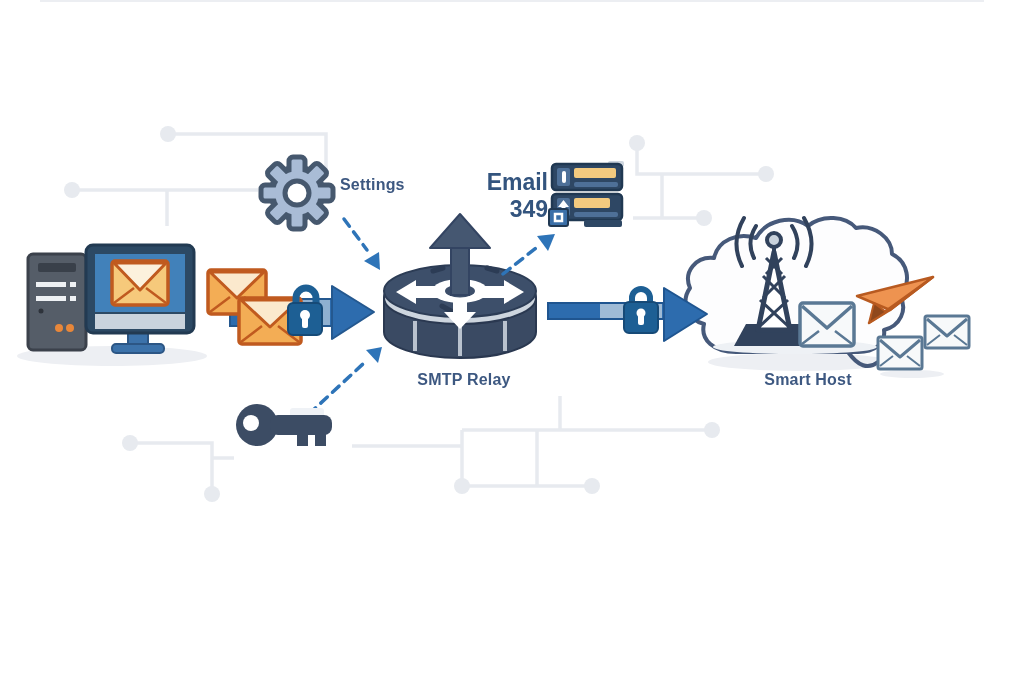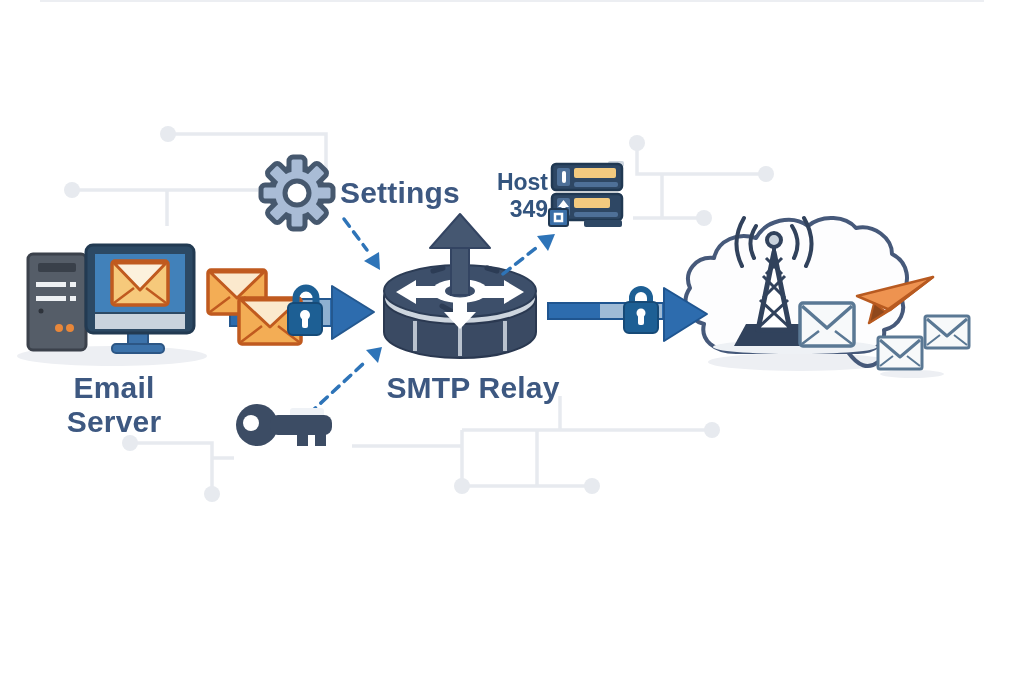--- a/index.html
+++ b/index.html
@@ -1,20 +1,20 @@
 <!DOCTYPE html>
 <html><head>
 <meta charset="utf-8">
 <style>
   html,body{margin:0;padding:0;background:#ffffff;}
   .canvas{position:relative;width:1024px;height:683px;background:#ffffff;overflow:hidden;
           font-family:"Liberation Sans", sans-serif;}
   .topline{position:absolute;left:40px;top:0;width:944px;height:2px;background:#eceef2;}
   svg{position:absolute;left:0;top:0;}
-  .lbl{position:absolute;color:#3d5881;font-size:30px;font-weight:700;text-align:center;
+  .lbl{position:absolute;color:#3d5881;font-size:16px;font-weight:700;text-align:center;
        letter-spacing:.2px;}
   .callout-lbl{font-weight:600;text-align:left;}
   .port-lbl{position:absolute;left:480px;top:169px;width:68px;text-align:right;color:#33547e;
             font-size:23px;font-weight:700;line-height:27px;}
 </style>
 </head>
 <body>
 
 <div class="canvas">
   <div class="topline"></div>
@@ -205,23 +205,23 @@
       <polygon points="664,288 664,341 707,314" fill="#2d6cae" stroke="#1f5590" stroke-width="2" stroke-linejoin="round"></polygon>
     </g>
     <g>
       <path d="M632,304 v-6 a9,9 0 0 1 18,0 v6" stroke="#1d5f94" stroke-width="6" fill="none"></path>
       <rect x="624" y="302" width="34" height="31" rx="5" fill="#1d5f94" stroke="#164a77" stroke-width="2"></rect>
       <circle cx="641" cy="313" r="4.5" fill="#ffffff"></circle>
       <rect x="638" y="315" width="6" height="10" rx="2" fill="#ffffff"></rect>
     </g>
   </svg>
 
-  <div class="lbl" style="left:28px;top:371px;width:172px">Email Server</div>
-  <div class="lbl" style="left:378px;top:371px;width:190px">SMTP Relay</div>
+  <div class="lbl" style="left:369px;top:371px;width:190px">SMTP Relay</div>
+  <div class="lbl" style="left:713px;top:371px;width:190px">Smart Host</div>
 
   <div class="lbl callout-lbl" style="left:340px;top:176px;width:130px">Settings</div>
 
   <div class="port-lbl">
-    <div>Host</div>
+    <div>Email</div>
     <div>349</div>
   </div>
 
 </div>
 
 </body></html>

